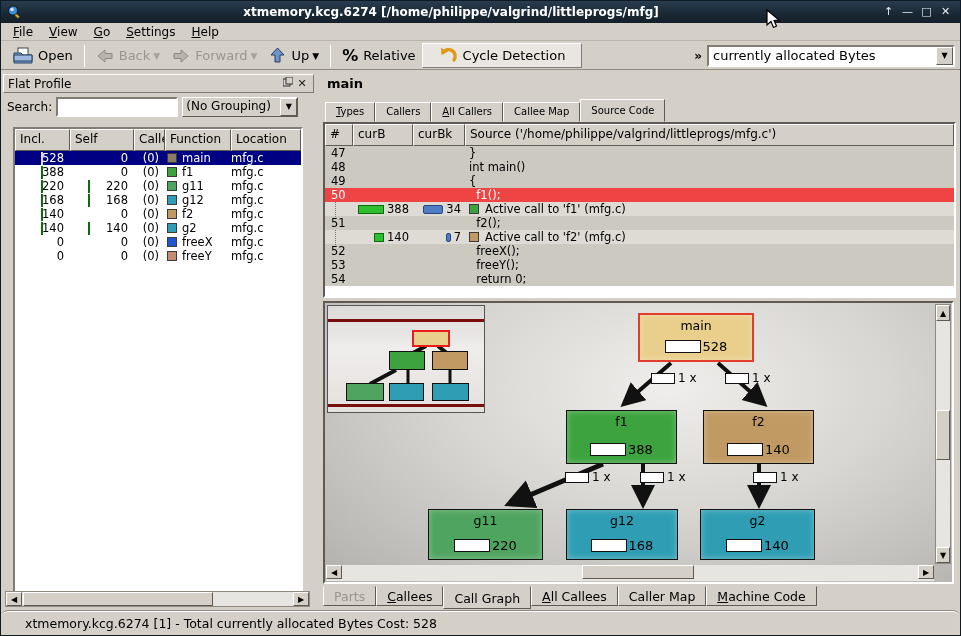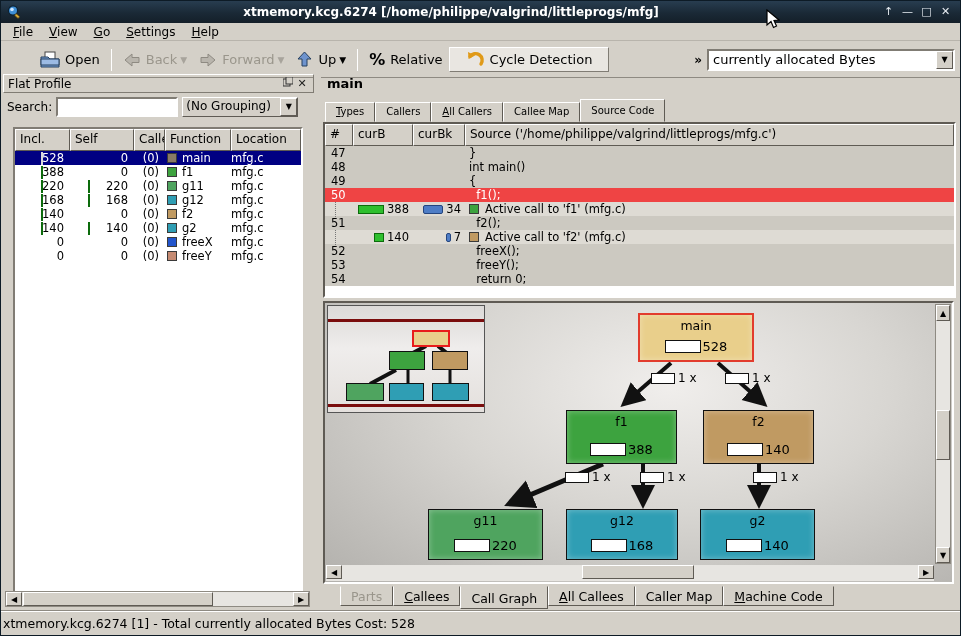--- a/index.html
+++ b/index.html
@@ -19,23 +19,23 @@
   .win-btns { display:flex; gap:2px; margin-right:6px; }
   .win-btn { width:17px; height:16px; text-align:center; line-height:16px;
     font-size:11px; color:#e8edf2; cursor:default; }
   
   .menubar { position:absolute; left:0; top:22px; right:0; height:18px;
     background:#d4d0c8; display:flex; align-items:center; padding-left:4px;
     border-bottom:1px solid #b8b4ac; }
   .mi { display:inline-block; padding:1px 8px; }
   .mi::first-letter { text-decoration:underline; }
   
-  .toolbar { position:absolute; left:0; top:41px; right:0; height:36px;
+  .toolbar { position:absolute; left:0; top:41px; right:0; height:28px;
     background:#d4d0c8; display:flex; align-items:center; padding-left:6px;
-    border-bottom:1px solid #8e8a82;margin-left:27px; }
+    border-bottom:1px solid #8e8a82; }
   .tb-btn { display:flex; align-items:center; gap:5px; padding:3px 6px; font-size:13px; }
   .tb-btn.disabled { color:#9a968c; }
   .tb-sep { width:1px; height:22px; background:#9b978f; border-right:1px solid #fff; margin:0 5px; }
   .caret { font-size:9px; margin-left:-2px; }
   .caret.dis { color:#a8a49c; }
   .tb-toggle { background:#e9e6e1; border:1px solid; border-color:#ffffff #807c74 #807c74 #ffffff;
     padding:3px 16px; }
   .chev { margin-left:auto; font-weight:bold; padding:0 5px; }
   .combo { display:flex; width:248px; height:22px; margin-right:5px;
     border:2px solid; border-color:#807c74 #ffffff #ffffff #807c74; background:#fff; }
@@ -129,30 +129,30 @@
   .ebar { width:24px; height:11px; background:#fff; border:1px solid #111; }
   .ebar-fill { height:100%; background:#2433cf; }
   .edges { position:absolute; left:0; top:0; pointer-events:none; }
   
   .minimap { position:absolute; left:2px; top:2px; width:158px; height:108px;
     border:1px solid #555; background:linear-gradient(180deg,#dcdad8 0%,#efedec 40%,#e4e0dd 100%); }
   .mm-line { position:absolute; left:0; right:0; height:3px; background:#7a0d0d; }
   .mm-node { position:absolute; border:1px solid #111; }
   .mm-node.sel { border:2px solid #e81c1c; }
   
-  .gtabbar { position:absolute; left:19px; top:512px; height:24px; display:flex; align-items:flex-start; }
+  .gtabbar { position:absolute; left:2px; top:512px; height:24px; display:flex; align-items:flex-start; }
   .gtab { border:1px solid; border-color:#d4d0c8 #5f5b54 #5f5b54 #ffffff; background:#d4d0c8;
     padding:2px 10px 3px; height:20px; font-size:12.5px; white-space:nowrap; }
   .gtab.active { height:23px; border-top-color:#d4d0c8; position:relative; z-index:2; padding-top:4px; }
   .gtab.acc::first-letter { text-decoration:underline; }
   .gtab.disabled { color:#9a968c; }
   
   .statusbar { position:absolute; left:0; bottom:0; right:0; height:25px; background:#d4d0c8;
     border-top:1px solid #8e8a82; box-shadow:inset 0 1px 0 #ffffff;
-    display:flex; align-items:center; padding-left:2px; font-size:12.5px; }
+    display:flex; align-items:center; padding-left:24px; font-size:12.5px;border-radius:7px; }
   
   .cursor { position:absolute; left:765px; top:8px; z-index:99; pointer-events:none; }
 </style>
 </head>
 <body>
 
 <div id="app">
 
   <div class="titlebar">
     <svg class="app-icon" viewBox="0 0 16 16">

